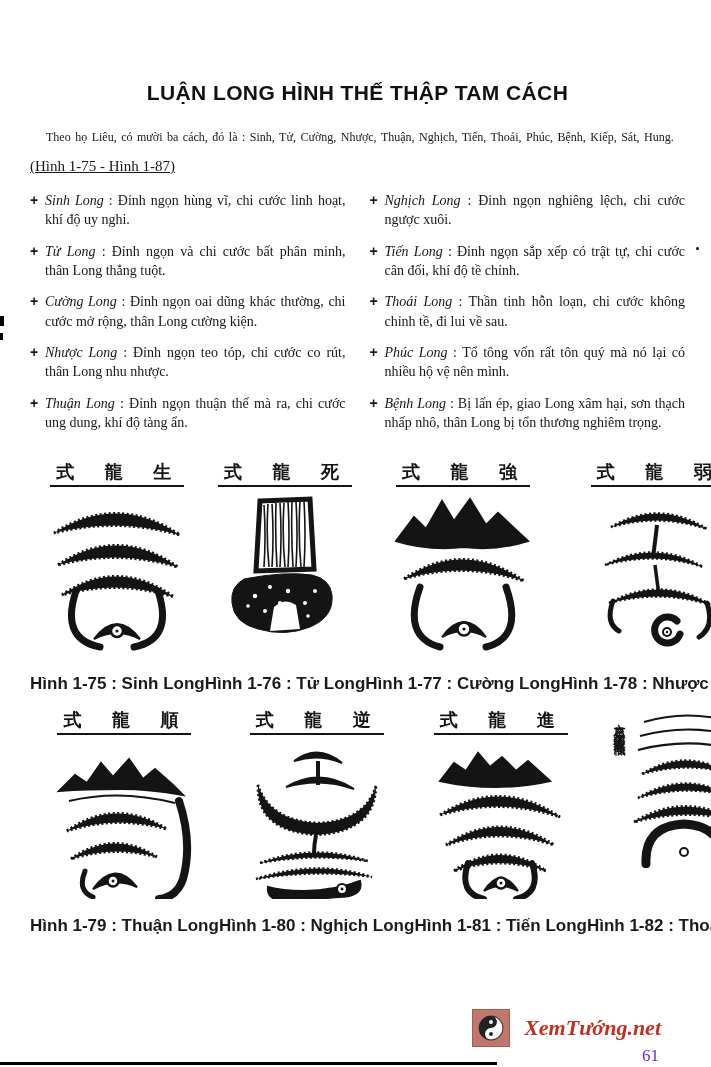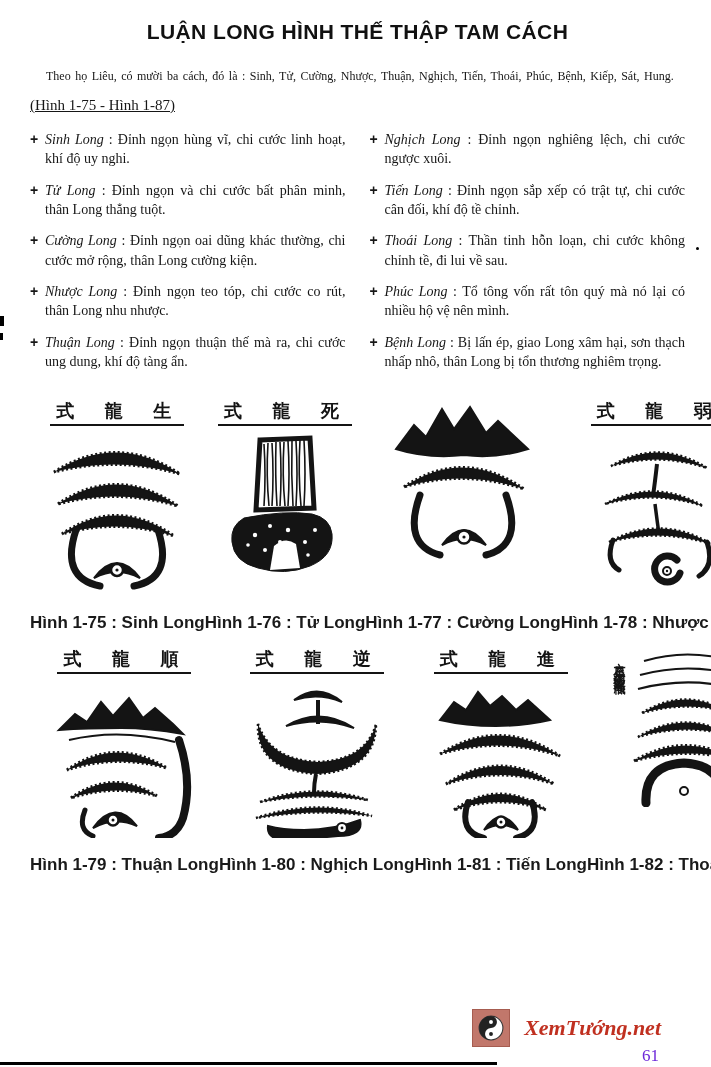--- a/index.html
+++ b/index.html
@@ -1,20 +1,20 @@
 <!DOCTYPE html>
 <html><head>
 <meta charset="utf-8">
 <style>
   html,body{margin:0;padding:0;}
   body{
     width:711px;height:1067px;position:relative;background:#ffffff;
     font-family:"Liberation Serif",serif;color:#161616;overflow:hidden;
   }
-  .page{padding:20px 26px 0 30px;}
+  .page{padding:81px 26px 0 30px;}
   .title{
     font-family:"Liberation Sans",sans-serif;font-weight:bold;font-size:21px;
     text-align:center;letter-spacing:.4px;margin:0 0 24px 0;color:#111;
   }
   .intro{font-size:12px;line-height:1.42;text-align:justify;text-indent:16px;margin:0 0 12px 0;word-spacing:1.5px;}
   .figrange{font-size:15px;margin:0 0 16px 0;text-decoration:underline;}
   .cols{display:flex;gap:24px;}
   .col{flex:1;min-width:0;}
   .def-item{display:flex;margin-bottom:12px;font-size:14px;line-height:1.38;}
   .plus{width:15px;flex:none;font-weight:bold;font-family:"Liberation Sans",sans-serif;}
@@ -152,20 +152,21 @@
             <circle cx="82" cy="124" r="2" fill="#ffffff"></circle>
           <circle cx="105" cy="100" r="2" fill="#ffffff"></circle>
             <circle cx="70" cy="112" r="2" fill="#ffffff"></circle>
           <circle cx="38" cy="115" r="1.8" fill="#ffffff"></circle>
             <circle cx="98" cy="125" r="1.8" fill="#ffffff"></circle>
         </svg>
         <div class="fig-caption">Hình 1-76 : Tử Long</div>
       </div>
 
       <div class="fig-cell">
+        <div class="fig-han">式 龍 強</div>
         <svg class="fig-art" width="150" height="160" viewBox="0 0 150 160">
           <path class="ink" stroke-width="2" d="M8,50 L26,26 L38,38 L54,10 L66,30 L82,8 L98,34 L110,22 L140,50 Q108,60 76,56 Q40,60 8,50 Z"></path>
           <path class="ink" stroke-width="3" stroke-dasharray="2 2.5" d="M16,88 Q75,48 136,90 Q75,70 16,88 Z"></path>
           <path class="inkline" stroke-width="7" stroke-linecap="round" d="M32,96 Q14,146 52,156"></path>
           <path class="inkline" stroke-width="7" stroke-linecap="round" d="M118,96 Q136,146 98,156"></path>
           <path class="ink" stroke-width="2" d="M54,146 Q76,116 98,146 Q76,134 54,146 Z"></path>
           <circle cx="76" cy="138" r="6.5" fill="#ffffff" stroke="#141414" stroke-width="2.5"></circle>
           <circle cx="76" cy="138" r="1.6" fill="#141414"></circle>
         </svg>
         <div class="fig-caption">Hình 1-77 : Cường Long</div>

